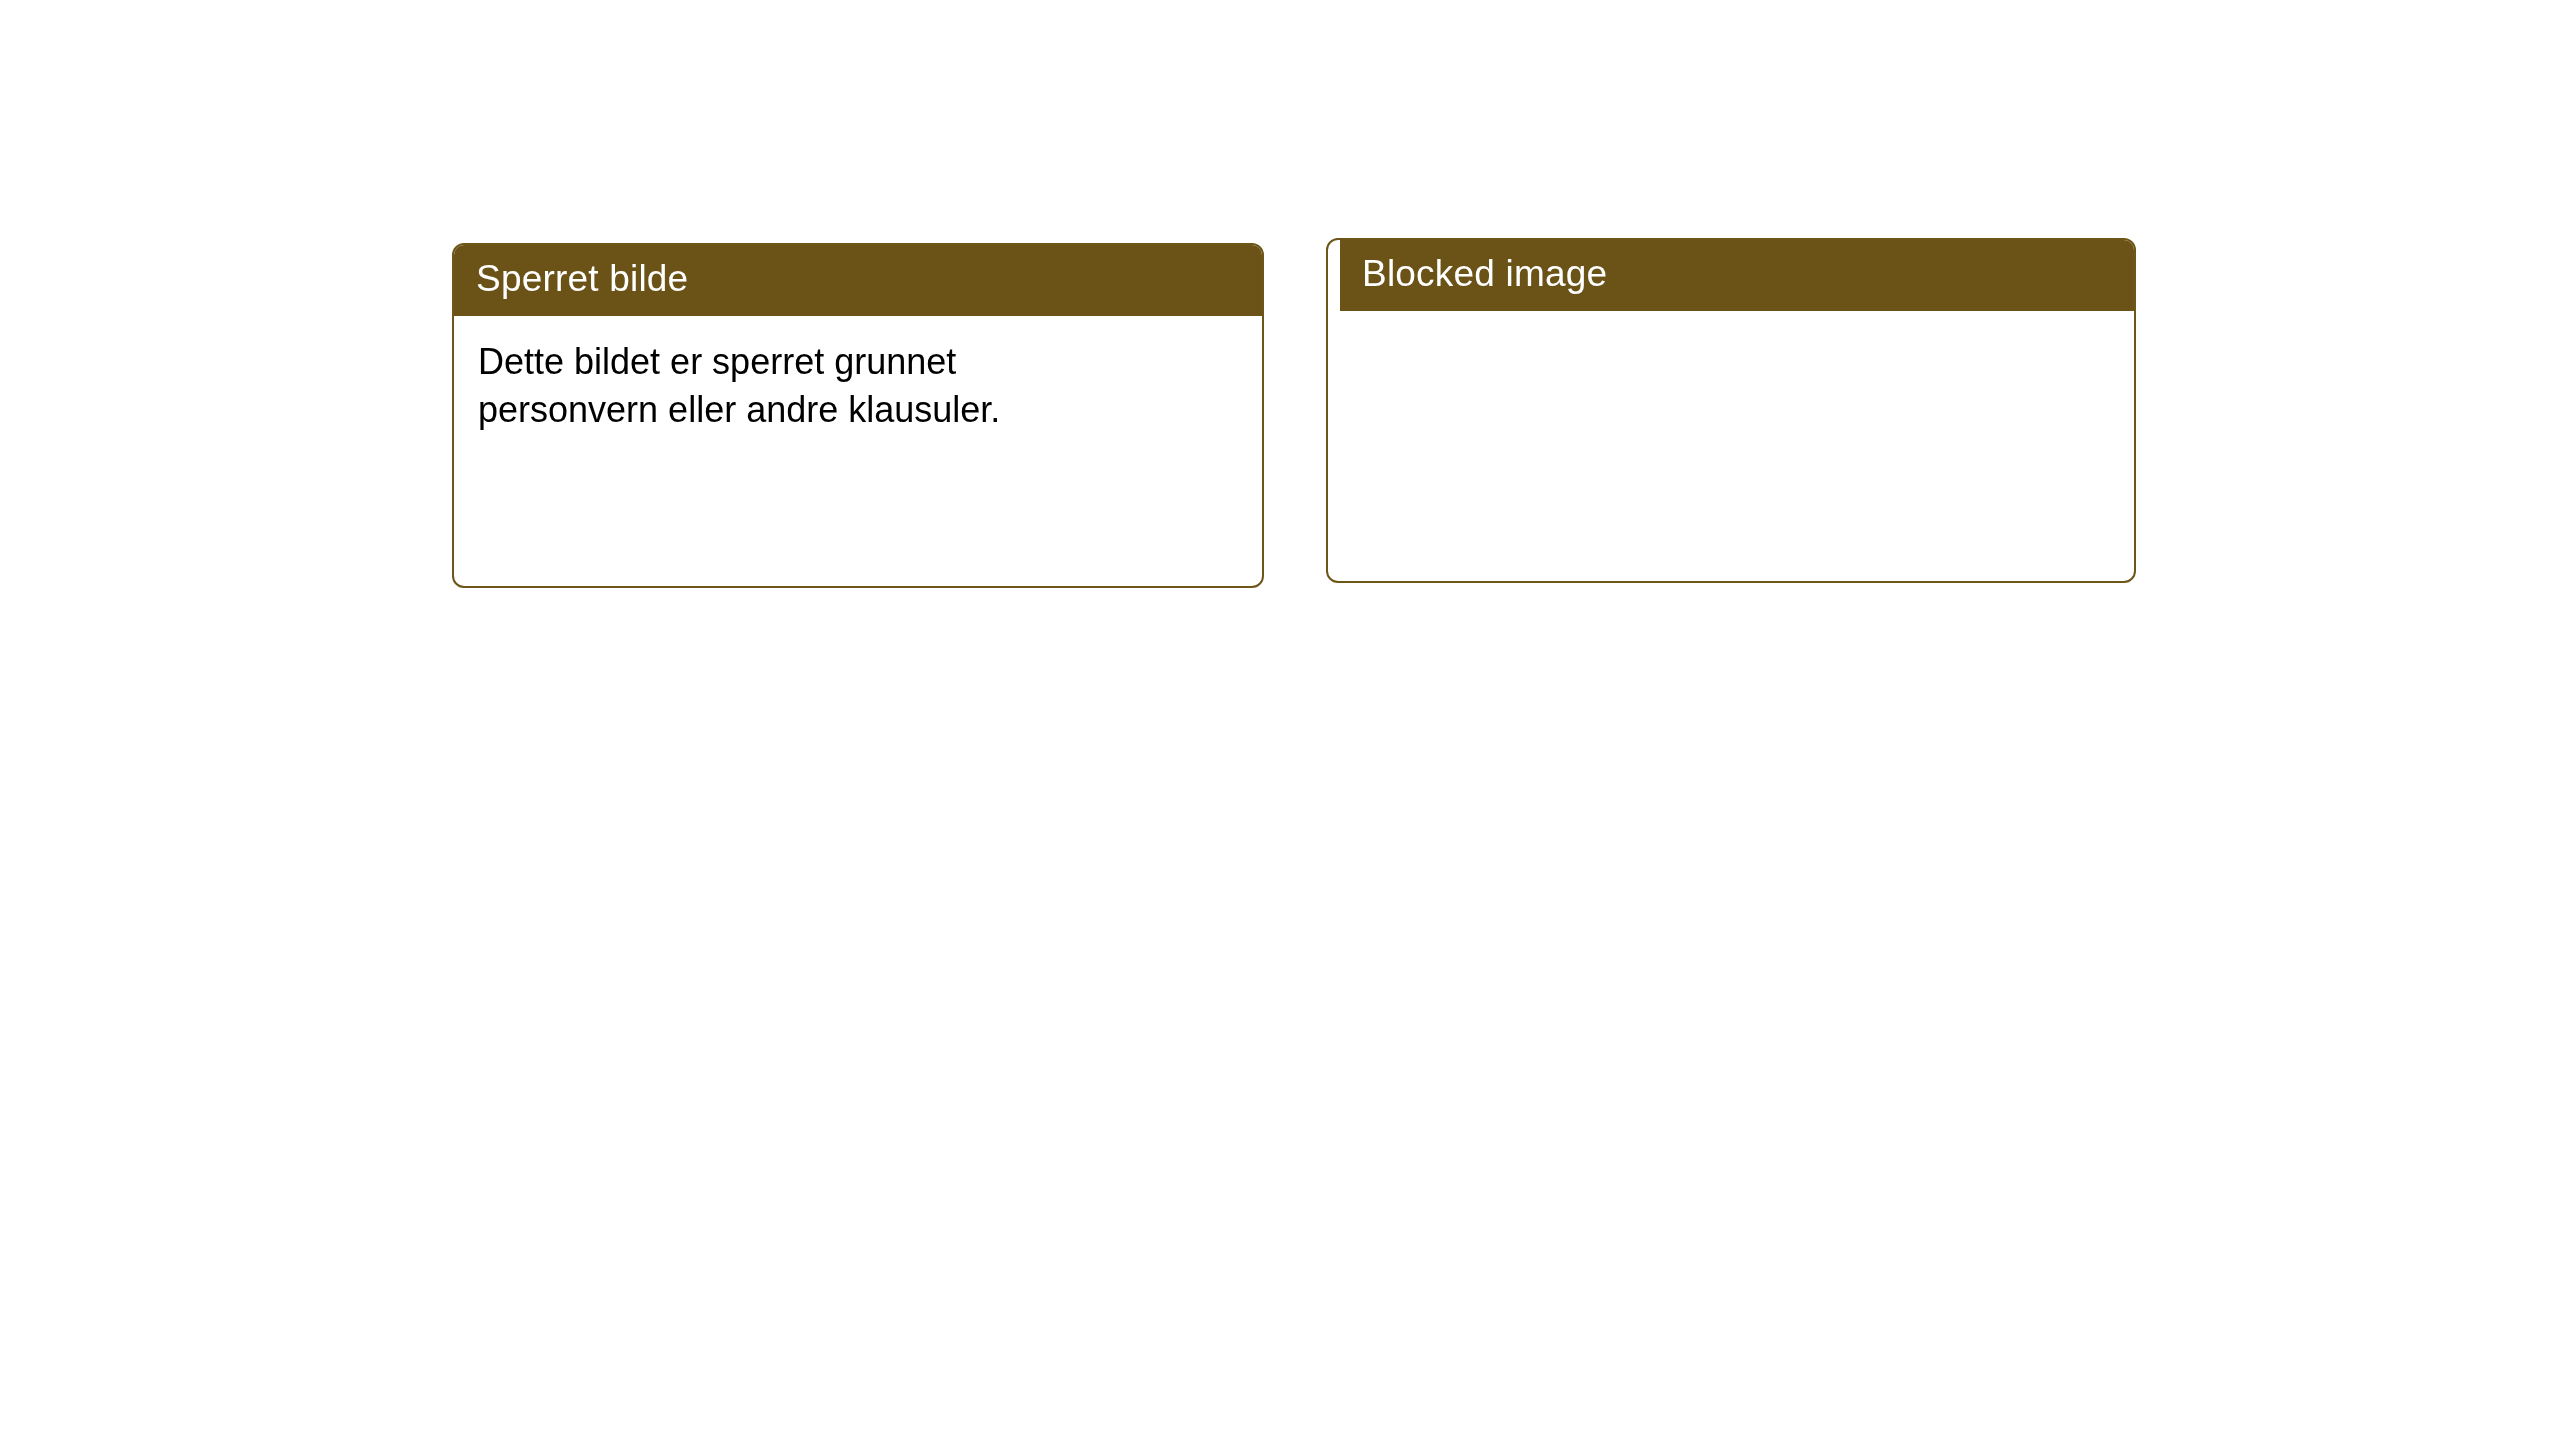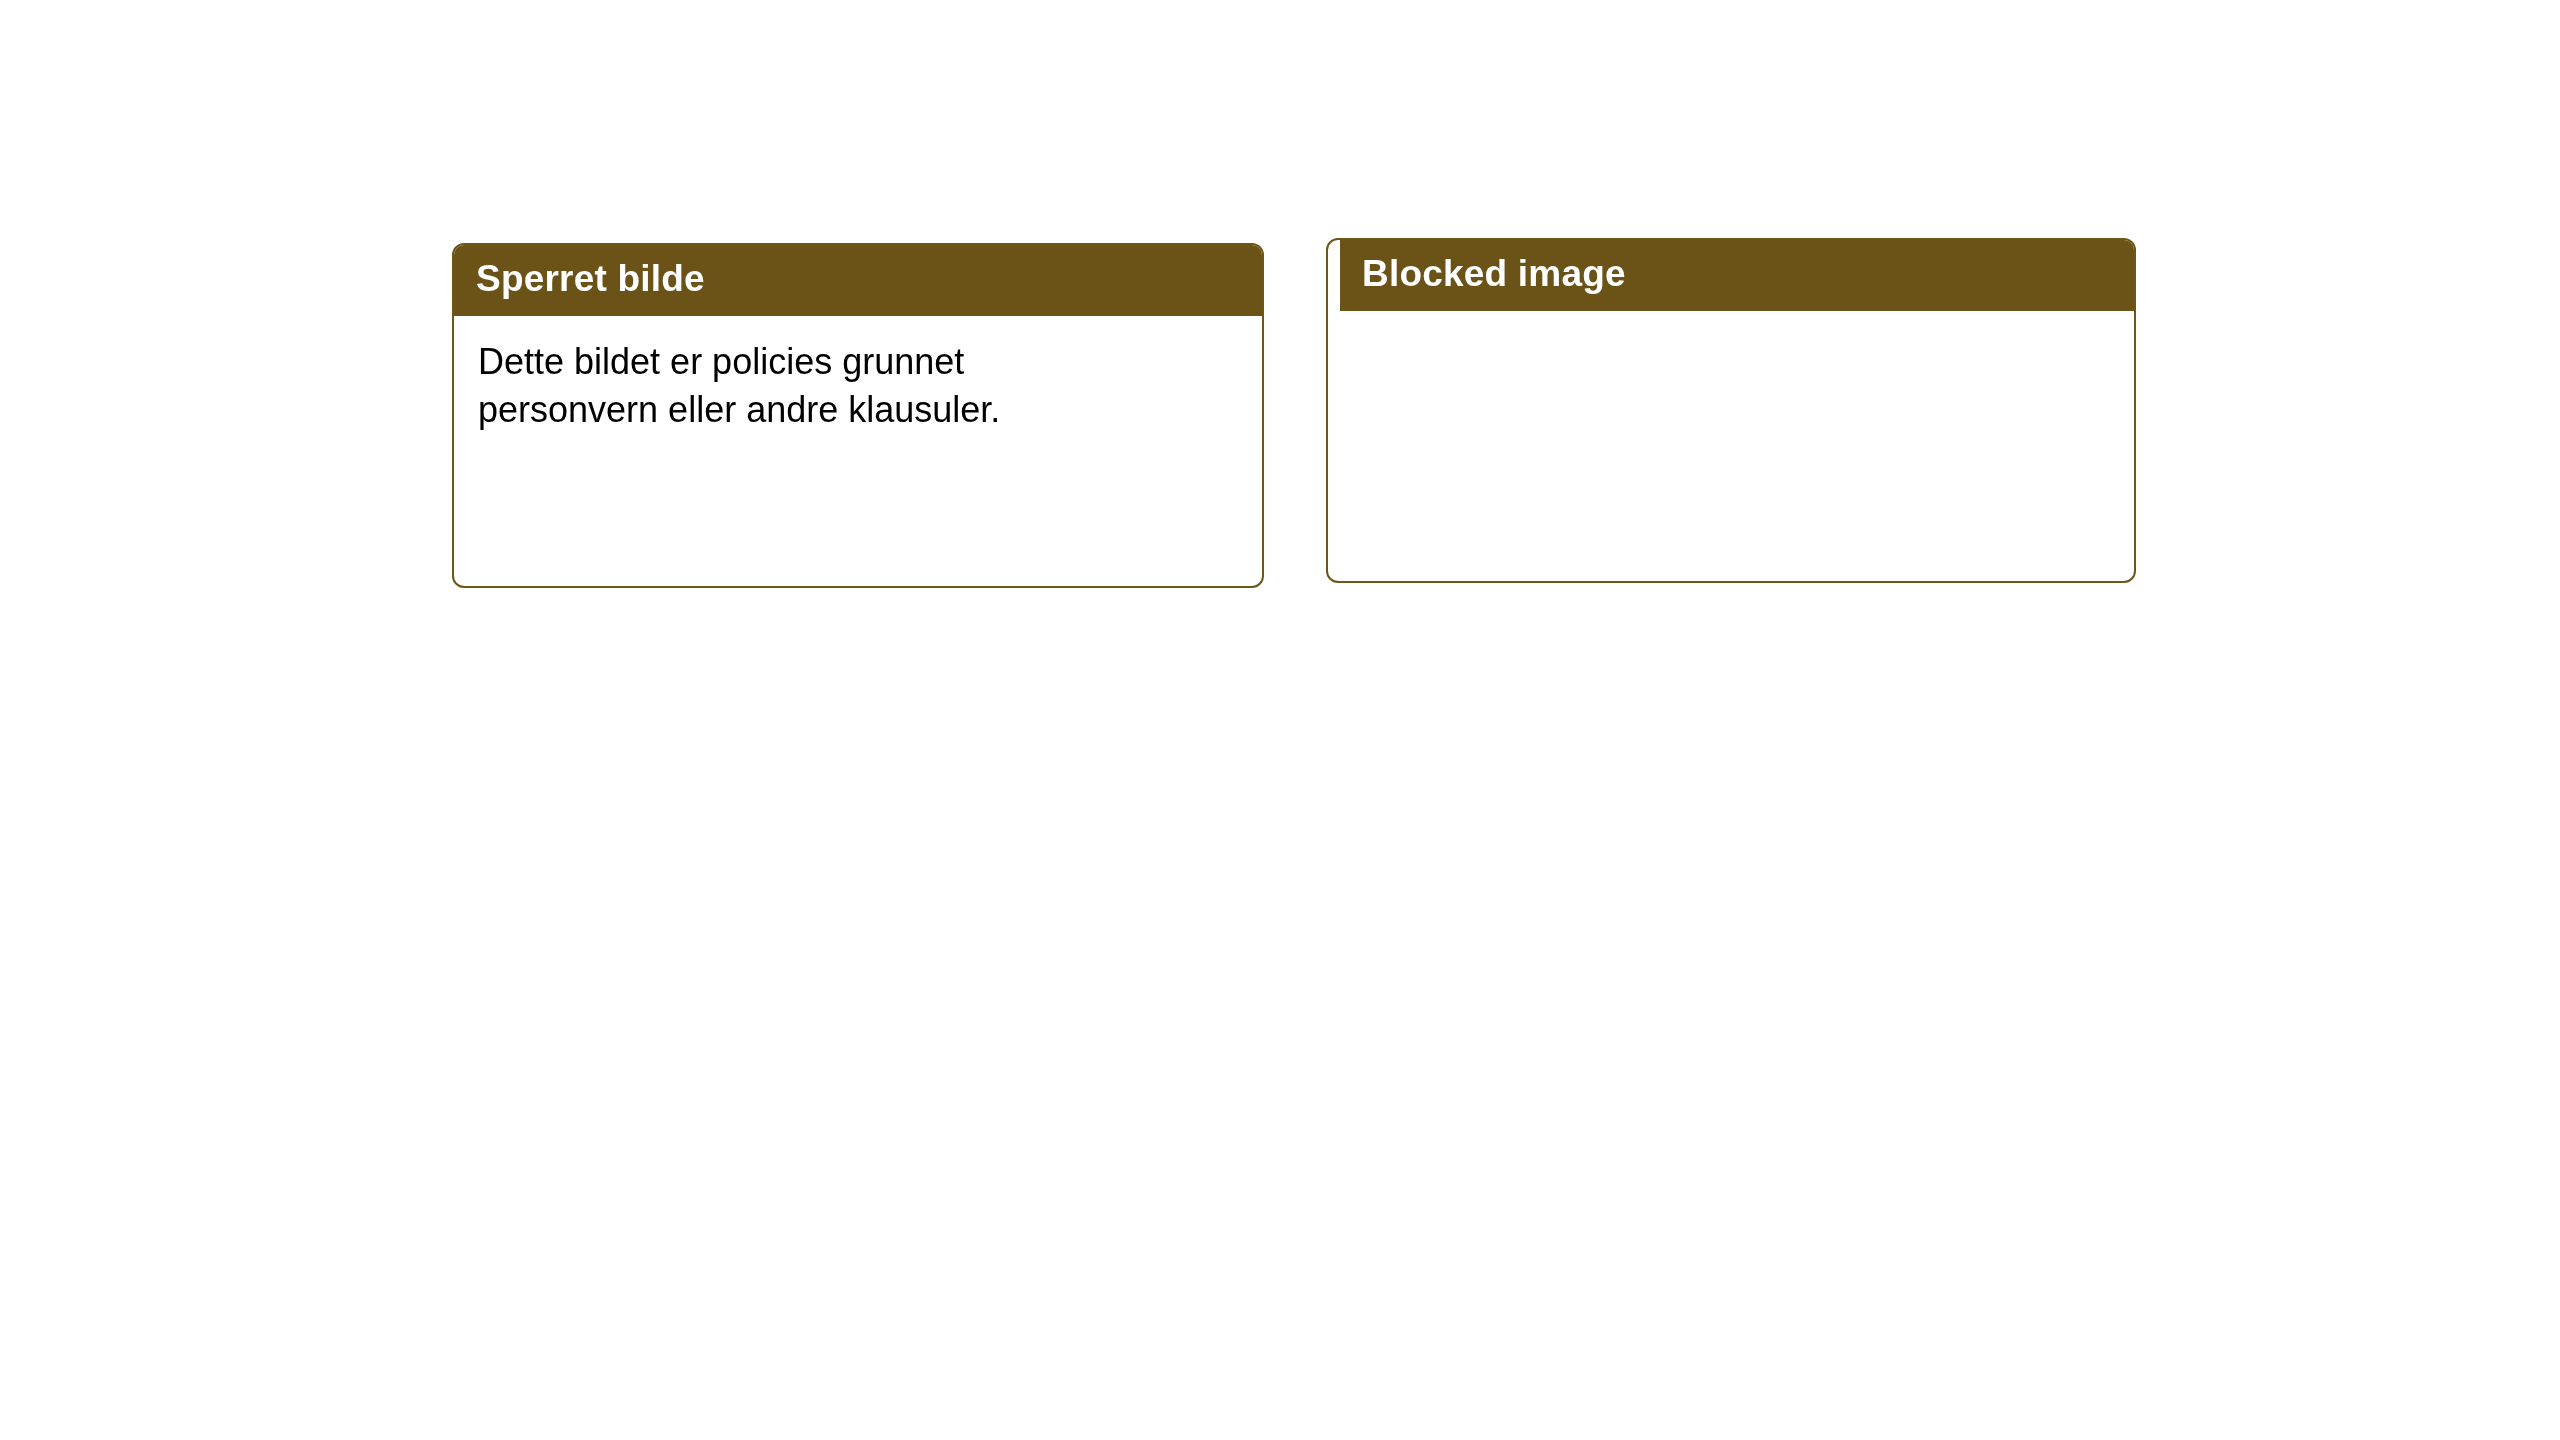--- a/index.html
+++ b/index.html
@@ -33,21 +33,20 @@
 
   .notice-card .card-header {
     box-sizing: border-box;
     background: #6b5318;
     color: #ffffff;
     font-size: 37px;
     line-height: 1.1;
     padding: 14px 22px 16px 22px;
     white-space: nowrap;
     letter-spacing: 0.2px;
-    font-weight: bold;
   }
 
   .notice-card .card-body {
     box-sizing: border-box;
     padding: 22px 24px 24px 24px;
     color: #000000;
     font-size: 36px;
     line-height: 1.33;
   }
 
@@ -74,21 +73,21 @@
   }
 </style>
 </head>
 <body>
 
 <div class="stage">
 
   <div class="notice-card" id="card-no">
     <div class="card-header">Sperret bilde</div>
     <div class="card-body">
-      <p>Dette bildet er policies grunnet
+      <p>Dette bildet er sperret grunnet
 personvern eller andre klausuler.</p>
     </div>
   </div>
 
   <div class="notice-card" id="card-en">
     <div class="card-header">Blocked image</div>
   </div>
 
 </div>
 

